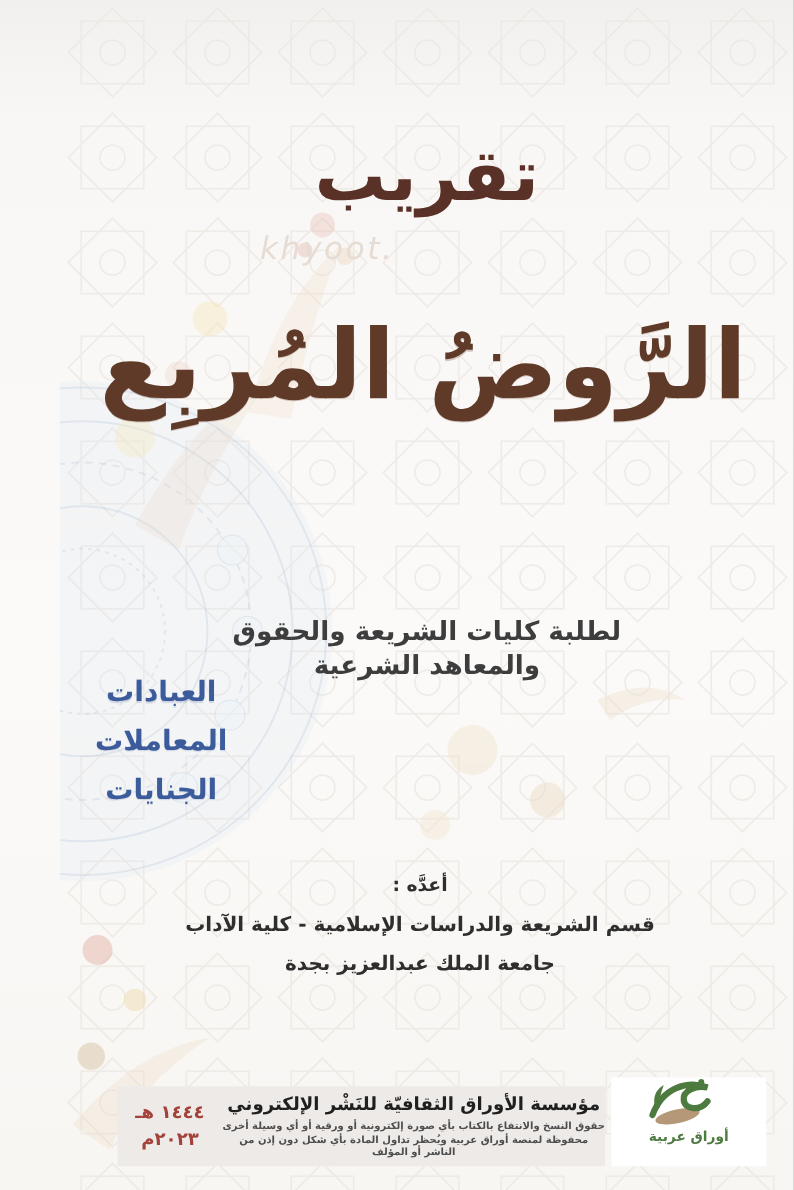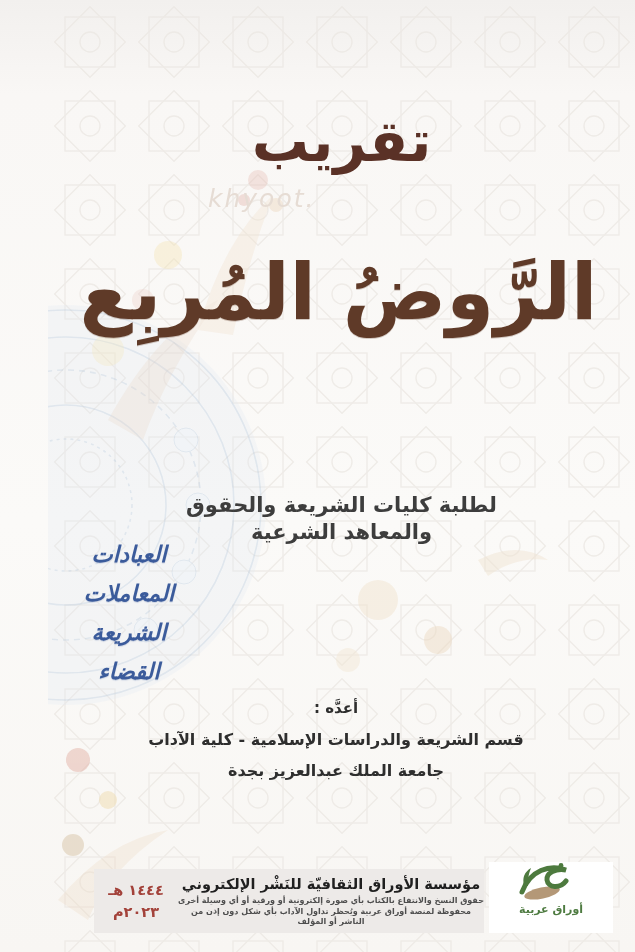--- a/index.html
+++ b/index.html
@@ -31,21 +31,21 @@
   .death-line{
     position:absolute;top:443px;left:0;right:0;text-align:center;
     font-size:15px;font-weight:600;color:#4a4a4a;
   }
   .audience{
     position:absolute;top:492px;left:0;right:0;text-align:center;
     font-size:21px;font-weight:600;color:#3d3d3d;line-height:27px;
   }
   .topics{
     position:absolute;top:541px;left:14px;width:230px;text-align:center;
-    font-size:22.5px;font-weight:bold;color:#3b5b9b;font-style:italic;
+    font-size:22.5px;font-weight:bold;color:#3b5b9b;
   }
   .topics>div{margin-bottom:13px;text-shadow:0 1px 1px rgba(59,91,155,.2);}
   .prepared{
     position:absolute;top:699px;left:29px;right:40px;text-align:center;color:#2e2e2e;
   }
   .prepared-label{font-size:15px;font-weight:bold;margin-bottom:13px;}
   .preparer{font-size:17px;font-weight:bold;margin-bottom:12px;}
   .department{font-size:16px;font-weight:bold;margin-bottom:12px;}
   .university{font-size:16px;font-weight:bold;}
   .footer-bar{
@@ -133,36 +133,35 @@
 
 
   <div class="audience">
     <div>لطلبة كليات الشريعة والحقوق</div>
     <div>والمعاهد الشرعية</div>
   </div>
 
   <div class="topics">
     <div>العبادات</div>
     <div>المعاملات</div>
-    <div>الشريعة</div>
-    <div>القضاء</div>
+    <div>الجنايات</div>
   </div>
 
   <div class="prepared">
     <div class="prepared-label">أعدَّه :</div>
     <div class="department">قسم الشريعة والدراسات الإسلامية - كلية الآداب</div>
     <div class="university">جامعة الملك عبدالعزيز بجدة</div>
   </div>
 
   <div class="footer-bar">
     <div class="pub-text">
       <div class="pub-title">مؤسسة الأوراق الثقافيّة للنَشْر الإلكتروني</div>
       <div class="rights">
         <div>حقوق النسخ والانتفاع بالكتاب بأي صورة إلكترونية أو ورقية أو أي وسيلة أخرى</div>
-        <div>محفوظة لمنصة أوراق عربية ويُحظر تداول الآداب بأي شكل دون إذن من الناشر أو المؤلف</div>
+        <div>محفوظة لمنصة أوراق عربية ويُحظر تداول المادة بأي شكل دون إذن من الناشر أو المؤلف</div>
       </div>
     </div>
     <div class="years">
       <div>١٤٤٤ هـ</div>
       <div>٢٠٢٣م</div>
     </div>
   </div>
 
   <div class="logo-box">
     <svg width="74" height="44" viewBox="0 0 74 44" aria-hidden="true">

